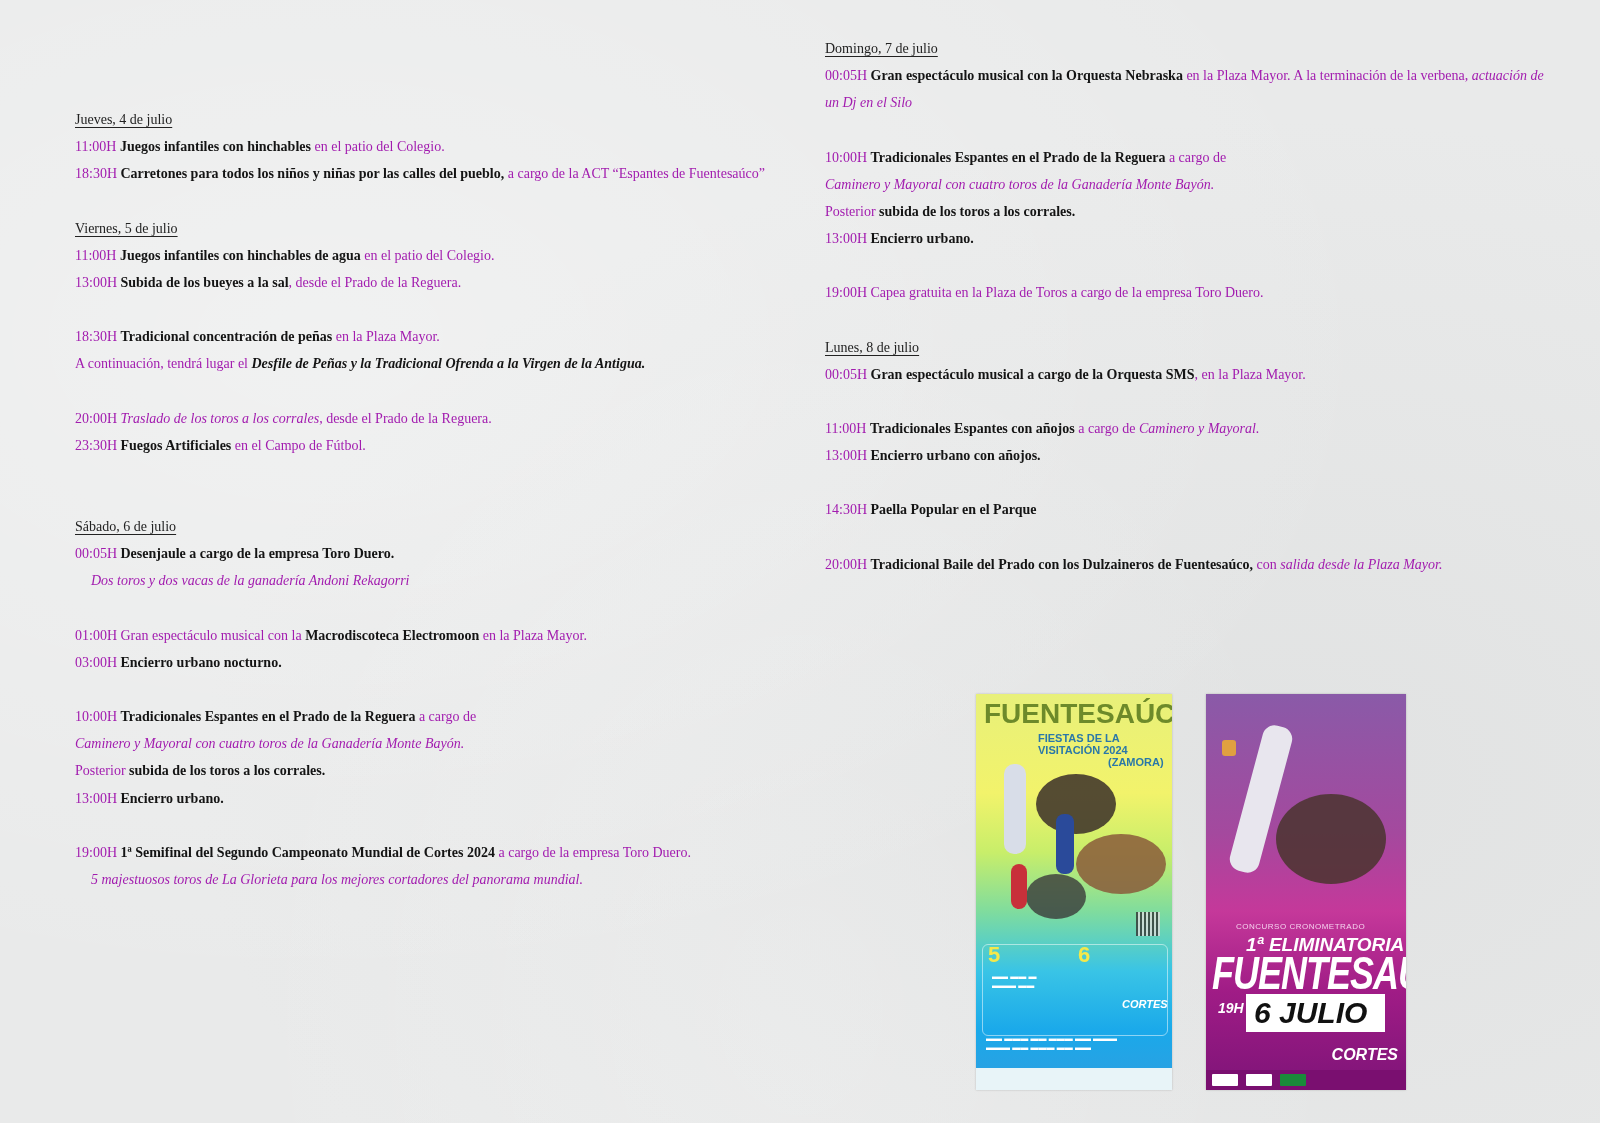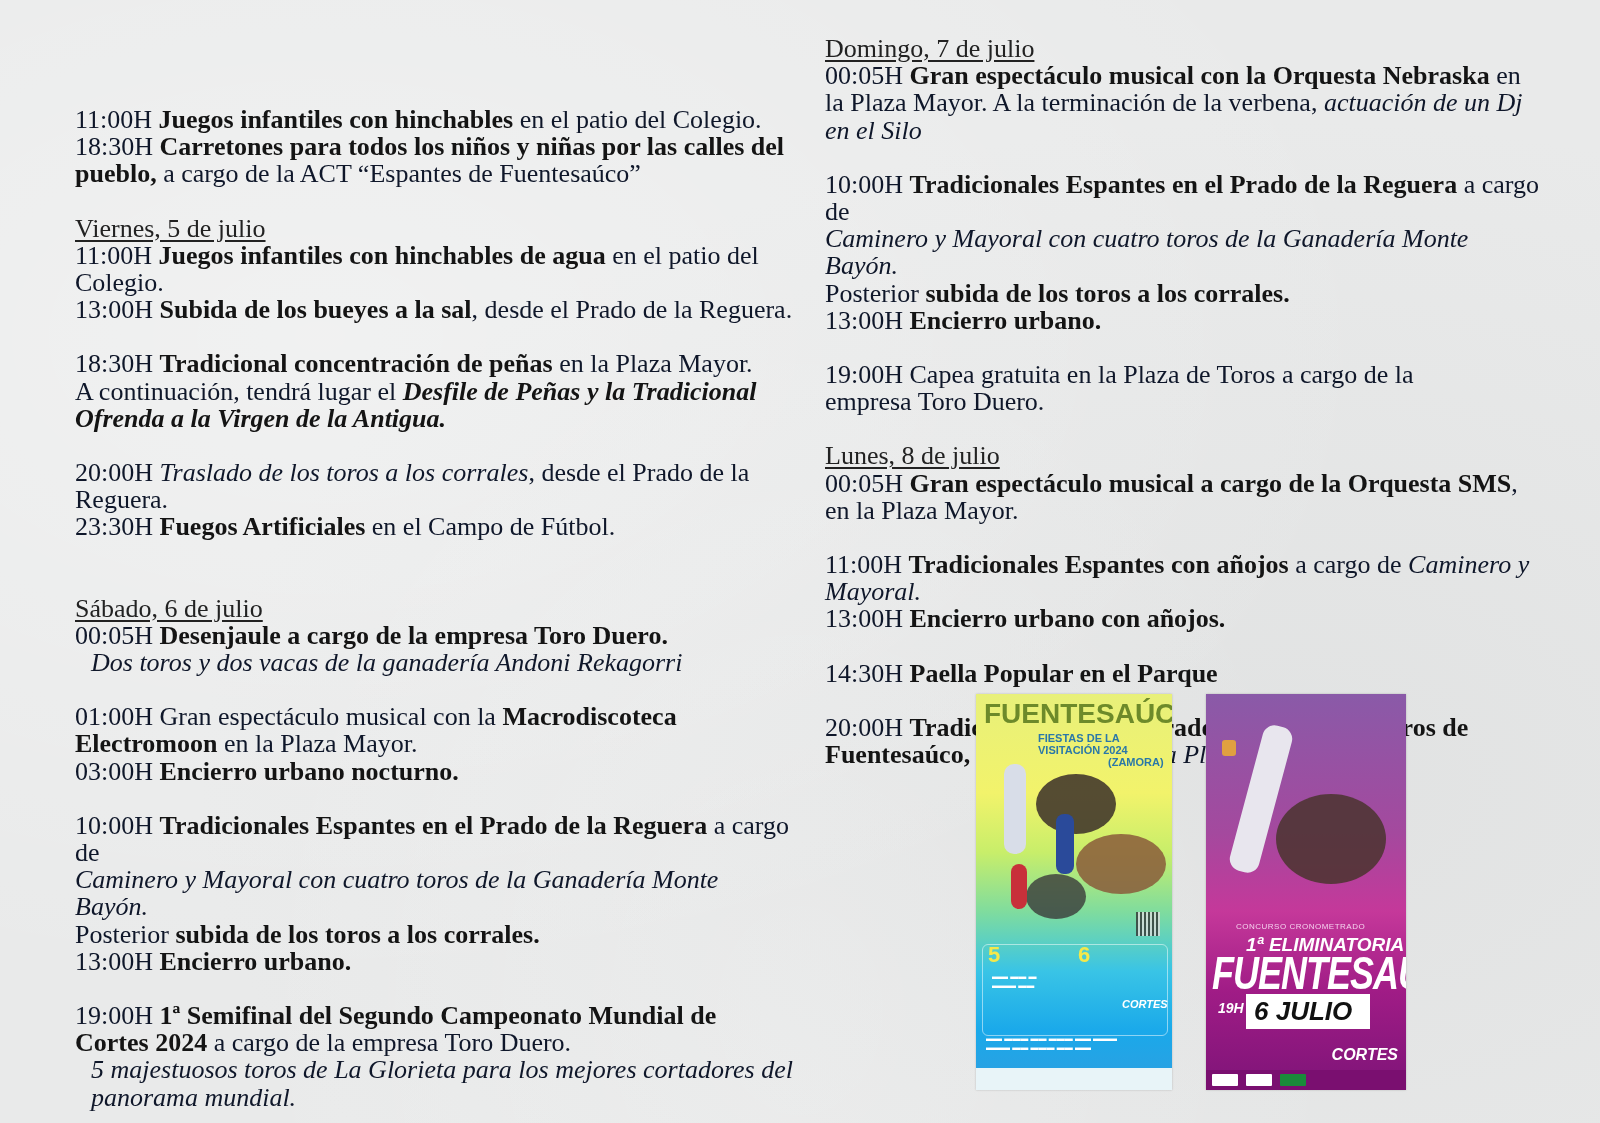--- a/index.html
+++ b/index.html
@@ -6,28 +6,28 @@
     body {
       width: 1600px; height: 1123px; overflow: hidden; position: relative;
       background: #e9eaea;
       background-image:
         radial-gradient(ellipse at 20% 30%, rgba(255,255,255,0.35), transparent 60%),
         radial-gradient(ellipse at 80% 70%, rgba(210,212,212,0.35), transparent 60%),
         radial-gradient(ellipse at 50% 90%, rgba(255,255,255,0.25), transparent 50%);
       font-family: "Liberation Serif", "DejaVu Serif", serif;
       color: #1f1f1f;
     }
-    .col { position: absolute; font-size: 26px; line-height: 27.2px; }
+    .col { position: absolute; font-size: 14px; line-height: 27.2px; }
     .col-left { left: 75px; top: 106px; width: 720px; }
     .col-right { left: 825px; top: 35px; width: 720px; }
     .day-title { text-decoration: underline; text-underline-offset: 3px; font-weight: normal; color: #222; }
     .line { white-space: normal; }
     .b { font-weight: bold; color: #141414; margin-top: 12px; }
     .i { font-style: italic; }
-    .r { color: #0f172a; }
+    .r { color: #a21caf; }
     .gap { height: 27px; }
     .gap2 { height: 54px; }
     .indent { padding-left: 16px; }
 
     .poster { position: absolute; overflow: hidden; box-shadow: 0 0 2px rgba(0,0,0,0.2); }
     .poster-1 { left: 976px; top: 694px; width: 196px; height: 396px;
       background: linear-gradient(180deg, #e8f07a 0%, #f2f36b 25%, #c8ee6a 40%, #7fdc9e 55%, #39c4e6 70%, #1aa9ea 85%, #2f9ee0 100%); }
     .poster-2 { left: 1206px; top: 694px; width: 200px; height: 396px;
       background: linear-gradient(180deg, #8a5aa8 0%, #a4499e 35%, #c5389a 55%, #a01c86 75%, #7e1478 100%); }
     .p1-title { position: absolute; left: 8px; top: 4px; font-family: "Liberation Sans", sans-serif; font-weight: bold;
@@ -39,31 +39,32 @@
     .p1-small { position: absolute; font-family: "Liberation Sans", sans-serif; font-size: 8px; color: #fff; font-weight: bold; line-height: 9px; }
     .p1-footer { position: absolute; left: 0; bottom: 0; width: 100%; height: 22px; background: #e8f4f8; }
     .qr { position: absolute; left: 160px; top: 218px; width: 24px; height: 24px;
       background: repeating-linear-gradient(90deg, #333 0 2px, #ddd 2px 4px), #333; opacity: 0.8; }
 
     .p2-sub { position: absolute; left: 30px; top: 228px; font-family: "Liberation Sans", sans-serif; font-size: 8px; color: #f5d0ee; letter-spacing: 0.5px; }
     .p2-elim { position: absolute; left: 40px; top: 240px; font-family: "Liberation Sans", sans-serif; font-weight: bold; font-style: italic; font-size: 19px; color: #fff; }
     .p2-title { position: absolute; left: 6px; top: 252px; font-family: "Liberation Sans", sans-serif; font-weight: bold; font-style: italic;
       font-size: 36px; color: #fff; letter-spacing: -1px; transform: scaleY(1.3); transform-origin: top left; }
     .p2-time { position: absolute; left: 12px; top: 306px; font-family: "Liberation Sans", sans-serif; font-weight: bold; font-style: italic; font-size: 14px; color: #fff; }
-    .p2-date { position: absolute; left: 40px; top: 300px; padding: 2px 18px 2px 8px; background: #fff; font-family: "Liberation Sans", sans-serif; font-weight: bold; font-style: italic; font-size: 26px; color: #111; }
+    .p2-date { position: absolute; left: 40px; top: 300px; padding: 2px 18px 2px 8px; background: #fff; font-family: "Liberation Sans", sans-serif; font-weight: bold; font-style: italic; font-size: 30px; color: #111; }
     .p2-brand { position: absolute; right: 8px; bottom: 26px; font-family: "Liberation Sans", sans-serif; font-weight: bold; font-style: italic; font-size: 16px; color: #fff; }
     .p2-footer { position: absolute; left: 0; bottom: 0; width: 100%; height: 20px; background: #7a0f70; }
     .logo-chip { position: absolute; bottom: 4px; height: 12px; width: 26px; background: #fff; border-radius: 1px; }
   </style>
 </head>
 <body>
 
 <div class="col col-left">
 
   <div>
+    <div class="day-title">Jueves, 4 de julio</div>
     <div class="line"><span class="r">11:00H</span> <span class="b">Juegos infantiles con hinchables</span><span class="r"> en el patio del Colegio.</span></div>
     <div class="line"><span class="r">18:30H</span> <span class="b">Carretones para todos los niños y niñas por las calles del pueblo,</span><span class="r"> a cargo de la ACT “Espantes de Fuentesaúco”</span></div>
   </div>
   <div class="gap"></div>
 
   <div>
     <div class="day-title">Viernes, 5 de julio</div>
     <div class="line"><span class="r">11:00H</span> <span class="b">Juegos infantiles con hinchables de agua</span><span class="r"> en el patio del Colegio.</span></div>
     <div class="line"><span class="r">13:00H</span> <span class="b">Subida de los bueyes a la sal</span><span class="r">, desde el Prado de la Reguera.</span></div>
     <div class="gap"></div>

